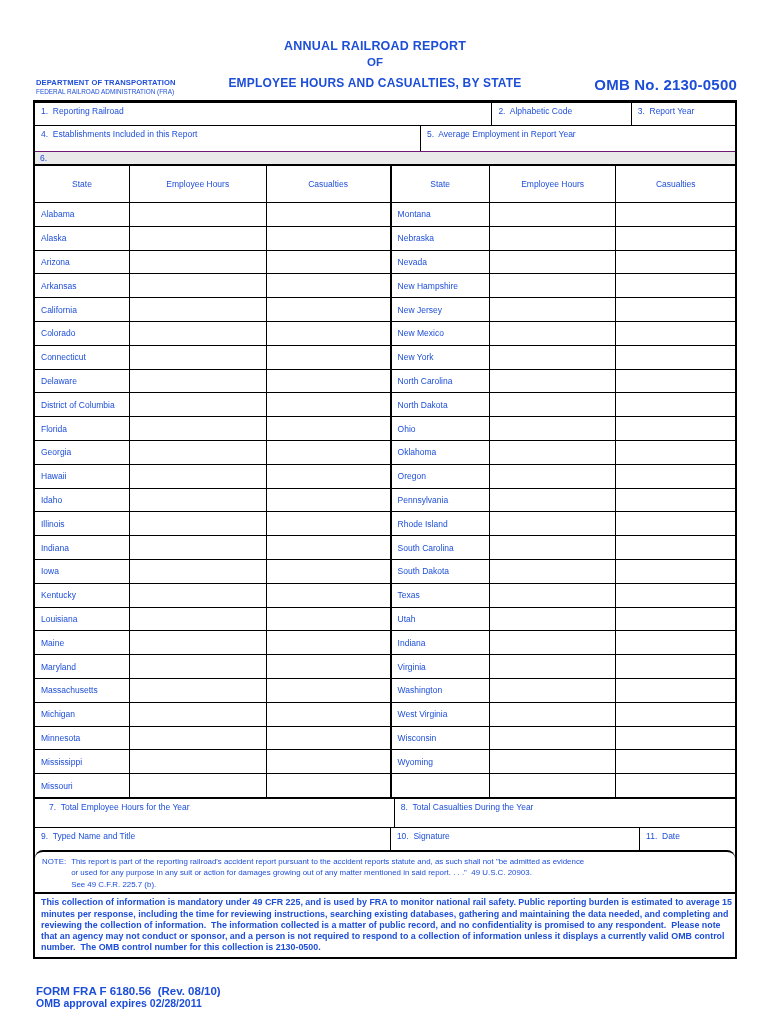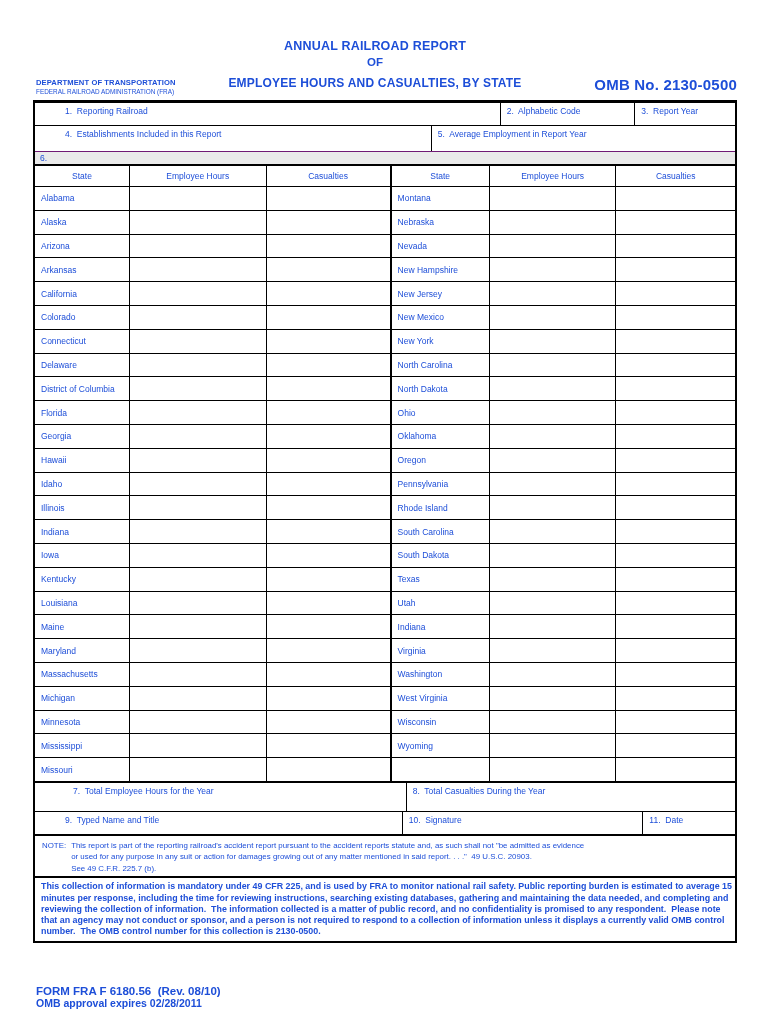--- a/index.html
+++ b/index.html
@@ -19,59 +19,59 @@
   .agency-1{font-size:7.6px;font-weight:bold;letter-spacing:.1px;}
   .agency-2{font-size:6.4px;}
   .omb{position:absolute;top:76px;right:33px;font-size:15px;font-weight:bold;letter-spacing:.2px;}
 
   
   .formbox{
     position:absolute;top:100px;left:33px;width:704px;
     border:2px solid #000;border-top-width:3px;box-sizing:border-box;
     background:#fff;
   }
-  .frow{display:flex;box-sizing:border-box;padding-left:24px;}
+  .frow{display:flex;box-sizing:border-box;}
   .fcell{box-sizing:border-box;padding:3px 0 0 6px;font-size:8.5px;line-height:1.2;}
   .fcell.bl{border-left:1px solid #000;}
   .r1{height:23px;border-bottom:1px solid #000;}
   .r1 .w1{width:65.2%;}
   .r1 .w2{width:19.9%;}
   .r1 .w3{width:14.9%;}
   .r2{height:26px;border-bottom:1px solid #701a75;}
   .r2 .w4{width:55%;}
   .r2 .w5{width:45%;}
   .band6{
     height:14px;background:#eaeaea;border-bottom:2px solid #000;
     font-size:8.5px;padding:1px 0 0 5px;box-sizing:border-box;
   }
 
   
   table.states{width:100%;border-collapse:collapse;border-style:hidden;table-layout:fixed;}
   table.states th{
     font-weight:normal;font-size:8.5px;height:20px;text-align:center;
-    border:1px solid #000;padding:0;
+    border:1px solid #000;padding:8px;
   }
   table.states td{
     font-size:8.5px;height:23.8px;border:1px solid #000;
     padding:0 0 0 6px;vertical-align:middle;box-sizing:border-box;
   }
   table.states .c4{border-left-width:2px;}
 
   
   .r78{height:30px;border-top:2px solid #000;}
   .r78 .w7{width:50.7%;margin-left:8px;}
   .r78 .w8{width:49.3%;}
   .r91011{height:23px;border-top:1px solid #000;}
   .r91011 .w9{width:50.7%;}
   .r91011 .w10{width:35.6%;}
   .r91011 .w11{width:13.7%;}
 
   .note{
     border-top:2px solid #000;display:flex;gap:5px;
-    padding:4px 8px 5px 7px;font-size:7.9px;line-height:1.4;box-sizing:border-box;height:42px;
+    padding:4px 8px 5px 7px;font-size:7.9px;line-height:1.4;box-sizing:border-box;height:42px;border-radius:8px;
   }
   .note-label{flex:none;}
   .burden{
     border-top:2px solid #000;padding:3px 1px 4px 6px;
     font-size:8.9px;font-weight:bold;line-height:11.2px;box-sizing:border-box;
   }
 
   
   .footer{position:absolute;top:985px;left:36px;display:flex;align-items:baseline;flex-direction:column;}
   .form-number{font-size:11.5px;font-weight:bold;width:250px;}

